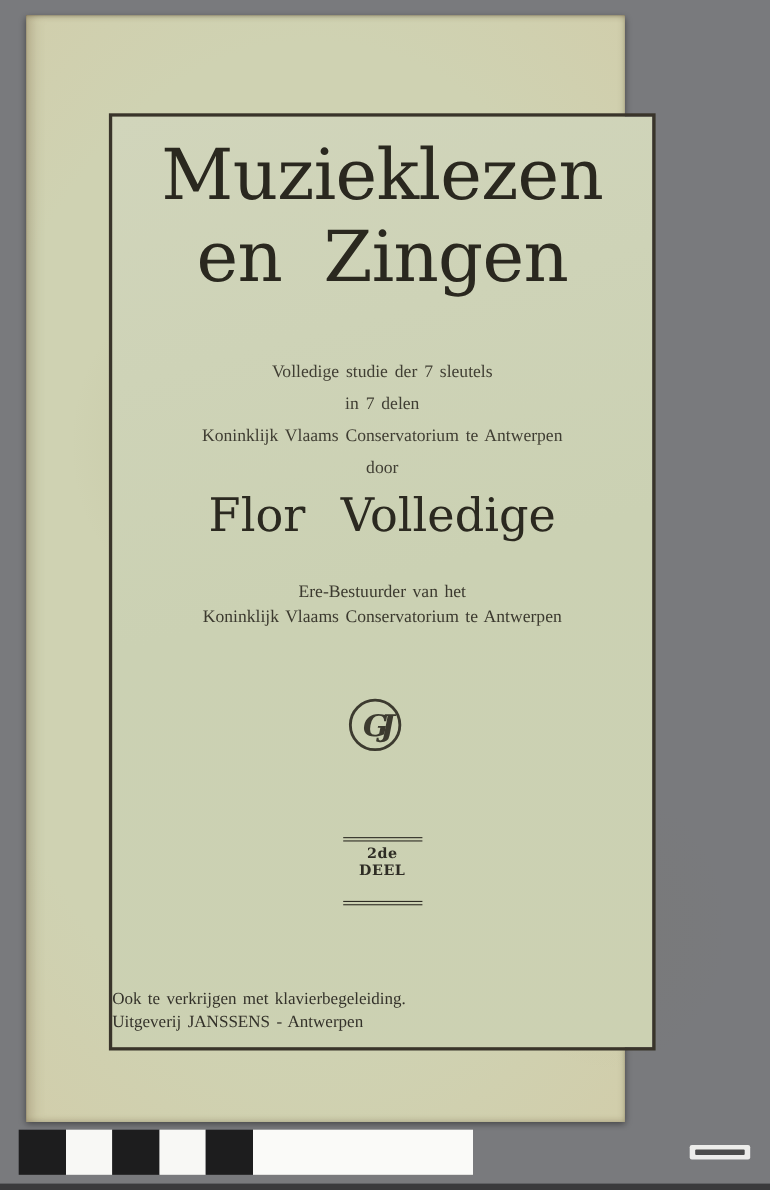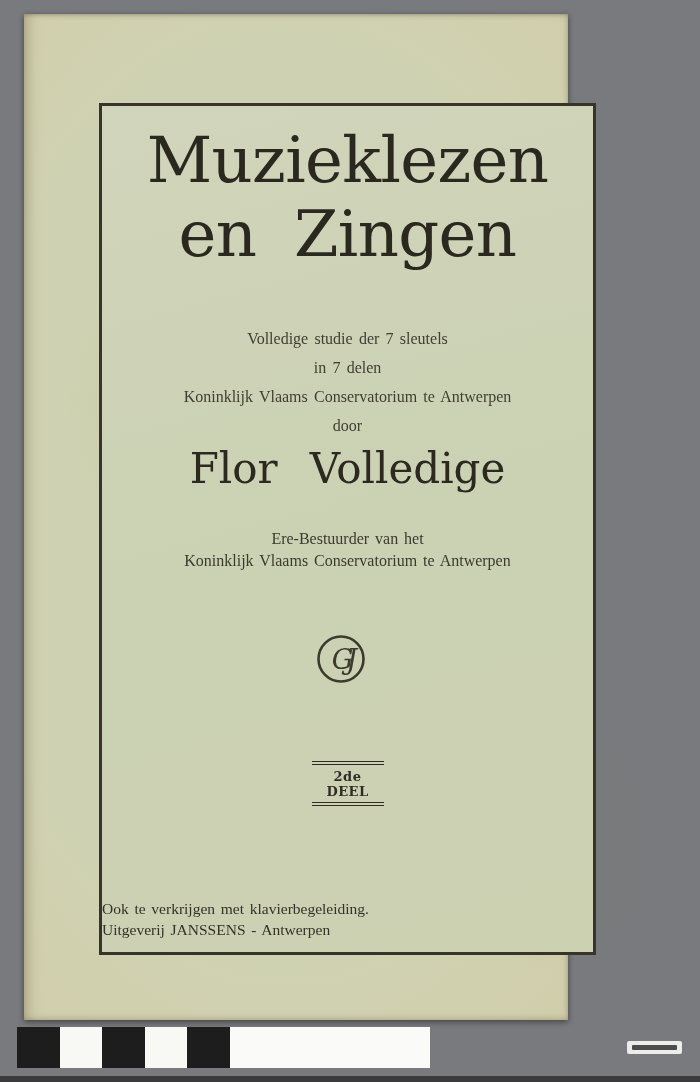--- a/index.html
+++ b/index.html
@@ -62,29 +62,29 @@
   .credit-block {
     position: absolute; top: 408px; left: 0; right: 0;
     text-align: center;
     font-size: 16px; line-height: 22px;
     color: #3c3a2f;
     word-spacing: 0.12em;
     margin-top: 14px;
   }
   .logo-wrap {
     position: absolute; top: 527px; left: 212px;
-    width: 54px; height: 54px;
+    width: 54px; height: 54px; font-weight: bold;
   }
   .deel-box {
     position: absolute; top: 655px; left: 50%;
     transform: translateX(-50%);
     width: 72px;
     border-top: 4px double #2e2c24;
     border-bottom: 4px double #2e2c24;
-    padding: 4px 0 3px 0;
+    padding: 4px 0 20px 0;
     text-align: center;
     font-family: "DejaVu Serif", "Liberation Serif", serif;
     font-weight: bold;
     font-size: 13px;
     color: #2e2c24;
     letter-spacing: 0.5px;
   }
   .footer-block {
     position: absolute; top: 792px; left: 0; right: 0;
     text-align: left;

